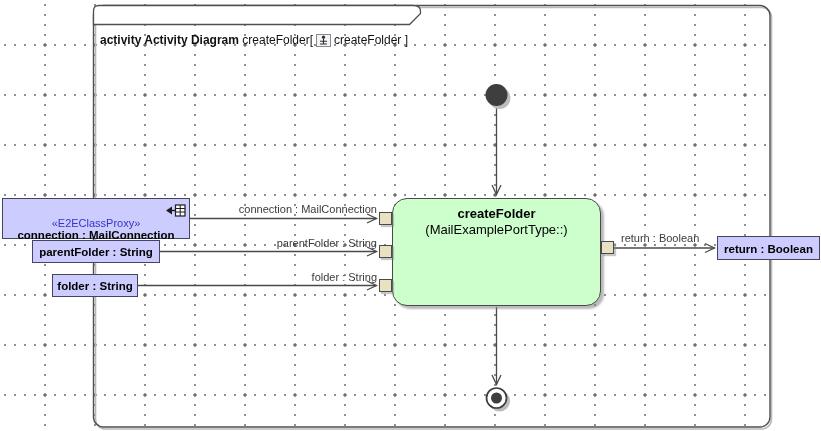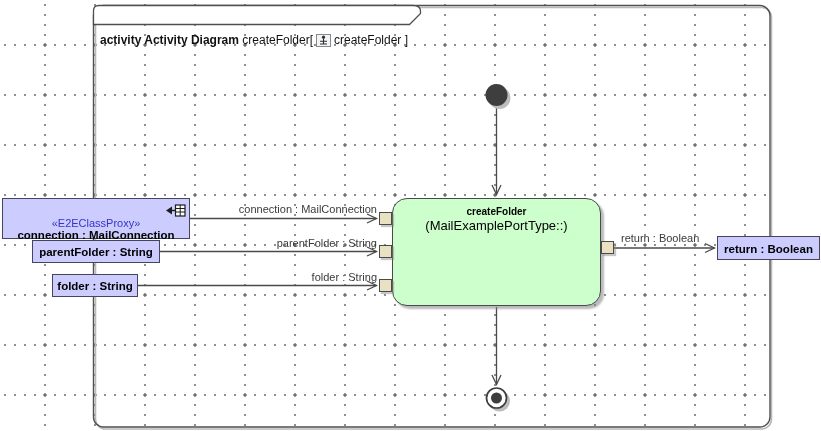--- a/index.html
+++ b/index.html
@@ -25,21 +25,21 @@
   .shadow-fill{fill:var(--shadow,#bdbdbd);}
 
   .tab-text{position:absolute;left:100px;top:8px;font-size:12px;color:#111;white-space:nowrap;margin-top:25px;}
   .tab-text .b{font-weight:bold;}
   .dg-icon{display:inline-block;width:15px;height:13px;vertical-align:-2px;margin:0 3px;
     border:1px solid #8a8a8a;background:#f2f4f7;box-sizing:border-box;position:relative;}
 
   .action-node{position:absolute;left:392px;top:198px;width:209px;height:108px;box-sizing:border-box;
     background:var(--action-fill,#ccffcc);border:1.5px solid var(--action-border,#4a4a4a);
     border-radius:15px;box-shadow:3px 3px 2px rgba(130,130,130,.55);text-align:center;}
-  .action-title{margin-top:7px;font-size:10px;font-weight:bold;color:#000;}
+  .action-title{margin-top:7px;font-size:13px;font-weight:bold;color:#000;}
   .action-subtitle{margin-top:1px;font-size:13px;color:#000;}
 
   .obj{position:absolute;box-sizing:border-box;background:var(--object-fill,#ccccff);
     border:1.4px solid var(--object-border,#44445e);text-align:center;color:#000;}
   .obj .lbl{font-weight:bold;font-size:11.5px;}
   .obj-connection{left:2px;top:198px;width:188px;height:41px;padding-top:18px;}
   .obj-connection .stereo{font-size:11px;color:var(--accent-blue,#3333cc);}
   .obj-parent{left:32px;top:240px;width:128px;height:23px;line-height:20px;}
   .obj-folder{left:52px;top:274px;width:86px;height:23px;line-height:20px;}
   .obj-return{left:717px;top:236px;width:103px;height:24px;line-height:21px;}

